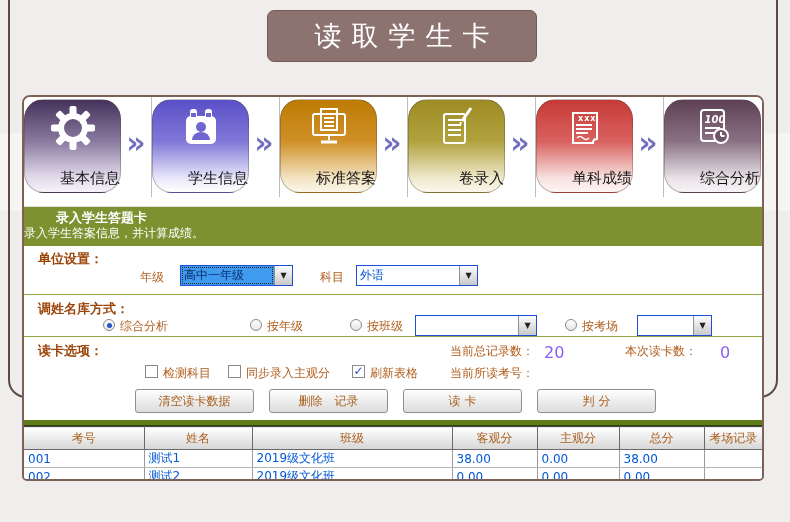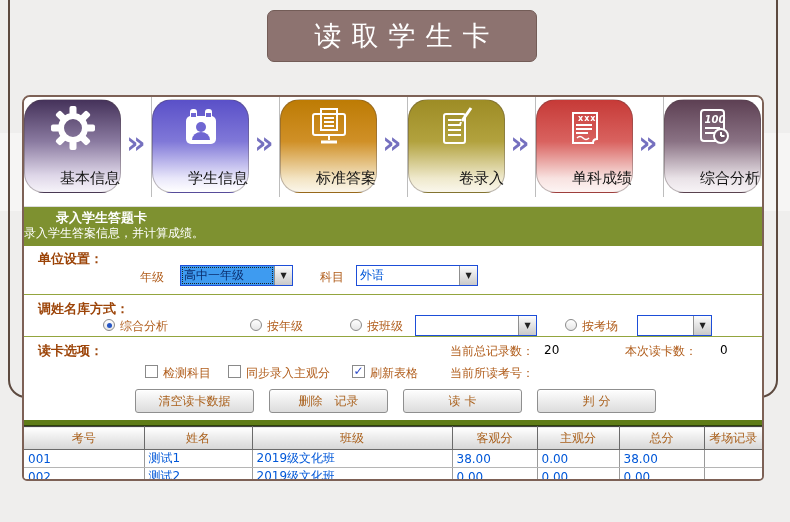--- a/index.html
+++ b/index.html
@@ -42,21 +42,21 @@
   .divider{height:9px;background:#fff;border-bottom:1px solid #dcdcdc;}
 
   
   .ghead{background:#7e9130;color:#fff;padding:3px 0 5px 0;}
   .ghead .t1{font-size:13px;font-weight:bold;padding-left:24px;line-height:16px;margin-left:8px;}
   .ghead .t2{font-size:12px;line-height:15px;}
 
   .content{position:relative;height:235px;background:#fff;font-size:12px;}
   .sec-title{position:absolute;font-size:13px;font-weight:bold;color:#9c4408;}
   .flabel{position:absolute;color:#b05c1a;font-size:12px;}
-  .bluev{position:absolute;color:#000000;font-size:12px;}
+  .bluev{position:absolute;color:#8b5cf6;font-size:16px;}
   .sep{position:absolute;left:0;width:738px;height:1px;background:#93a53e;}
 
   
   .combo{position:absolute;height:21px;border:1px solid #1d4ed8;background:#fff;
          display:flex;box-sizing:border-box;cursor:pointer;}
   .combo .val{flex:1;font-size:12px;line-height:19px;padding-left:3px;color:#0057d8;
               white-space:nowrap;overflow:hidden;}
   .combo .val.selhl{background:#3e9bf0;color:#0b2e6e;outline:1px dotted #222;outline-offset:-2px;}
   .combo .btn{width:17px;background:linear-gradient(#fdfdfd,#c9c9c9);border-left:1px solid #8f8f8f;
               font-size:8px;color:#222;display:flex;align-items:center;justify-content:center;}

